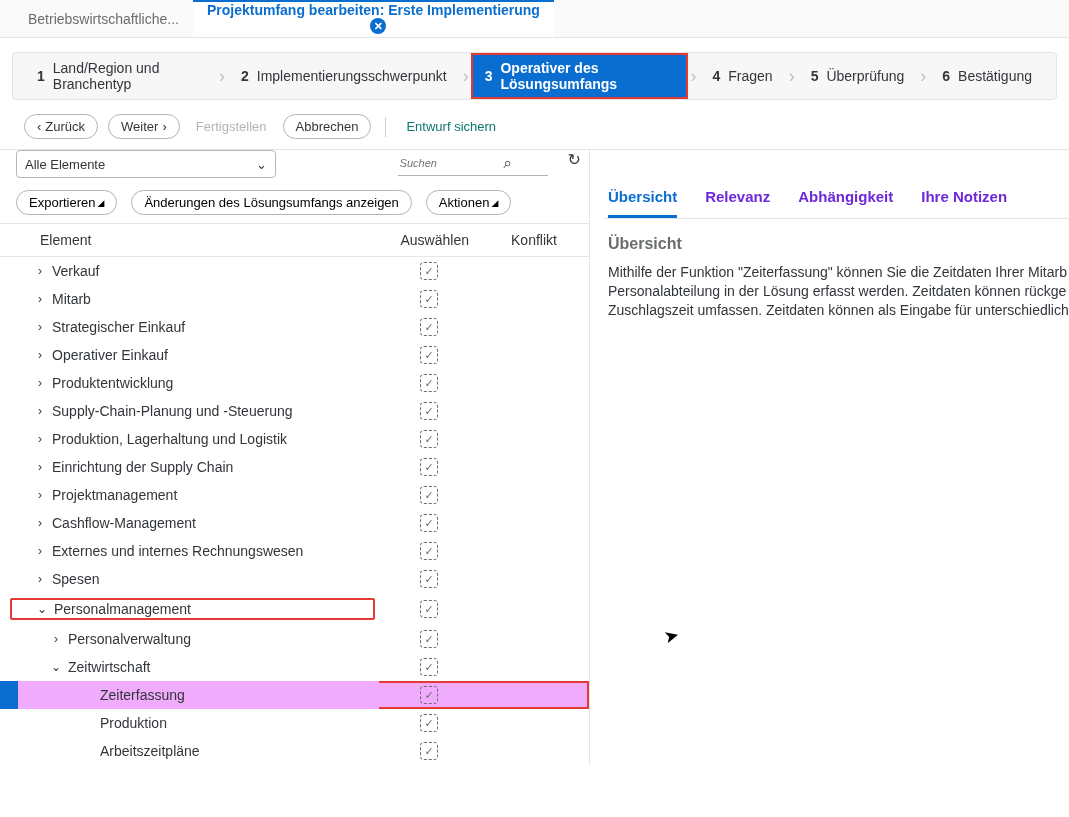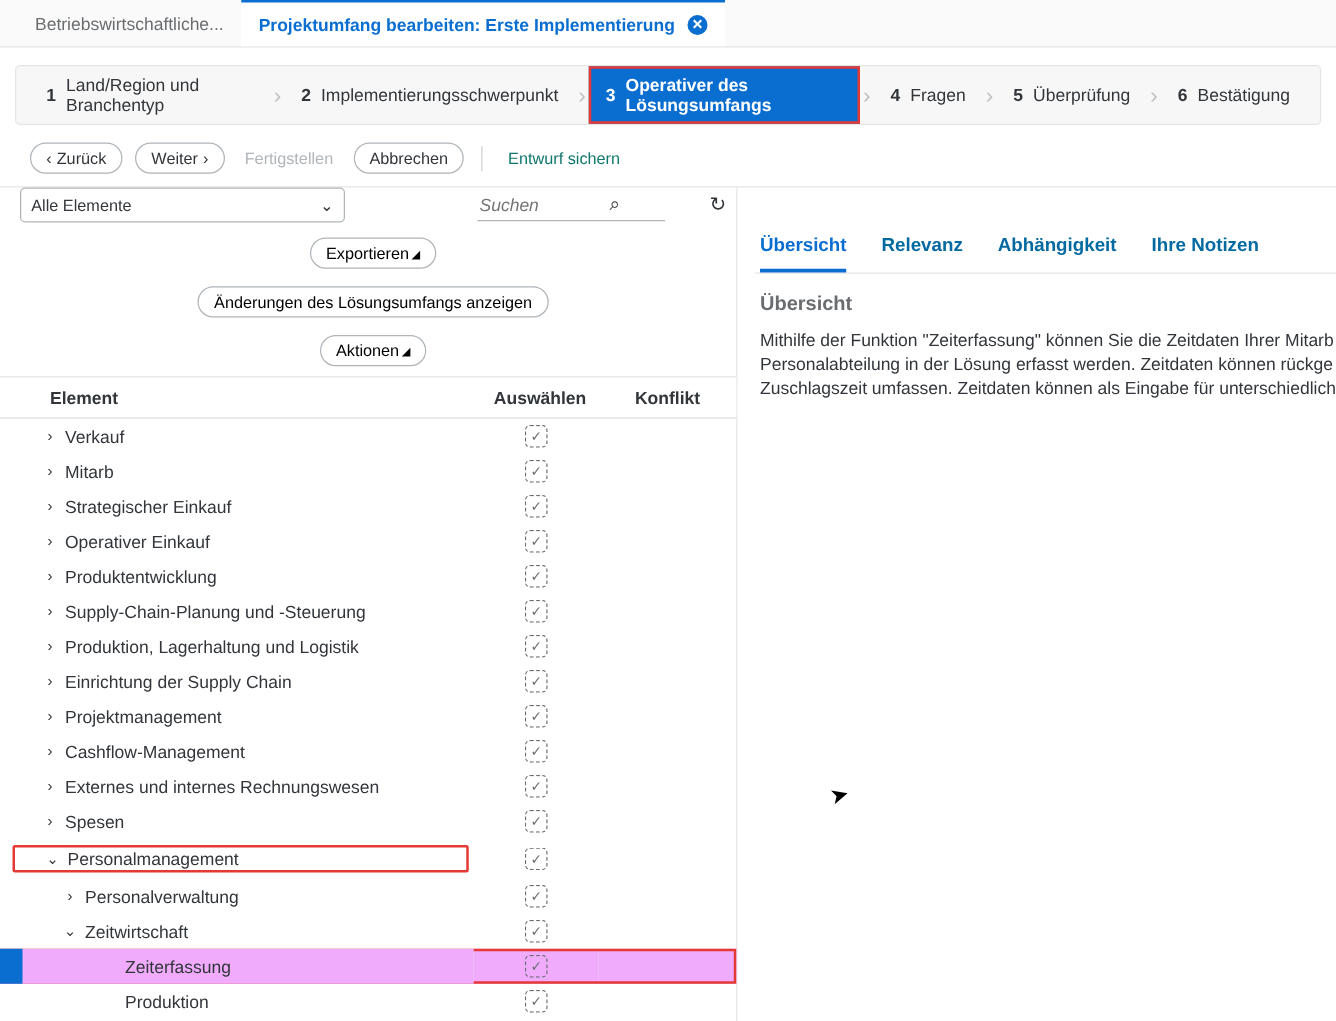--- a/index.html
+++ b/index.html
@@ -27,20 +27,21 @@
     font-size: 14px;
     color: #6a6d70;
     cursor: pointer;
     position: relative;
   }
   .tab.active {
     color: #0a6ed1;
     background: #fff;
     font-weight: 600;
     border-top: 2px solid #0a6ed1;
+    flex-direction: column;
   }
   .tab .close {
     margin-left: 10px;
     width: 16px;
     height: 16px;
     border-radius: 50%;
     background: #0a6ed1;
     color: #fff;
     display: inline-flex;
     align-items: center;
@@ -107,23 +108,23 @@
 
   .content {
     display: flex;
     border-top: 1px solid #e5e5e5;
   }
   .left-pane { width: 590px; border-right: 1px solid #e5e5e5; }
   .right-pane { flex: 1; padding: 0 0 0 14px; }
 
   .filter-row {
     display: flex;
-    align-items: center;
+    align-items: flex-start;
     padding: 0 8px 6px 16px;
-    gap: 26px;
+    gap: 10px;
   }
   .dropdown {
     flex: 0 0 260px;
     border: 1px solid #b0b5b9;
     border-radius: 4px;
     height: 28px;
     display: flex;
     align-items: center;
     justify-content: space-between;
     padding: 0 8px;
@@ -138,51 +139,50 @@
     height: 26px;
     width: 150px;
     gap: 6px;
   }
   .search input {
     border: none;
     outline: none;
     font-style: italic;
     color: #a21caf;
     width: 100px;
-    font-size: 14px;
+    font-size: 11px;
     background: transparent;
   }
   .refresh-icon { cursor: pointer; margin-left: 10px; font-size: 16px; color: #32363a; }
 
   .action-row {
     display: flex;
     align-items: center;
     padding: 6px 8px 8px 16px;
     gap: 14px;
-    flex-direction: column;
   }
   .pill-btn {
     border: 1px solid #b0b5b9;
     background: #fff;
     border-radius: 14px;
     padding: 4px 12px;
     font-size: 13px;
     cursor: pointer;
     display: inline-flex;
     align-items: center;
   }
   .pill-btn .sub { font-size: 9px; vertical-align: sub; margin-left: 2px; }
 
   table.tree {
     width: 100%;
     border-collapse: collapse;
   }
   table.tree th {
     text-align: left;
-    font-weight: 700;
+    font-weight: 400;
     padding: 8px 10px;
     border-top: 1px solid #e5e5e5;
     border-bottom: 1px solid #e5e5e5;
     background: #fff;
     font-size: 14px;
   }
   table.tree th:nth-child(1){ padding-left: 40px; }
   table.tree th:nth-child(2){ text-align: right; width: 100px;}
   table.tree th:nth-child(3){ text-align: center; width: 110px;}
   table.tree td {
@@ -231,21 +231,21 @@
     display: flex;
     gap: 28px;
     border-bottom: 1px solid #e5e5e5;
     margin-top: 30px;
     padding: 0 0 0 4px;
   }
   .dtab {
     padding: 8px 0 10px 0;
     font-size: 15px;
     font-weight: 600;
-    color: #0369a1;
+    color: #6d28d9;
     cursor: pointer;
     border-bottom: 3px solid transparent;
   }
   .dtab.active {
     color: #0a6ed1;
     border-bottom-color: #0a6ed1;
   }
   .section-title {
     font-size: 16px;
     font-weight: 600;

